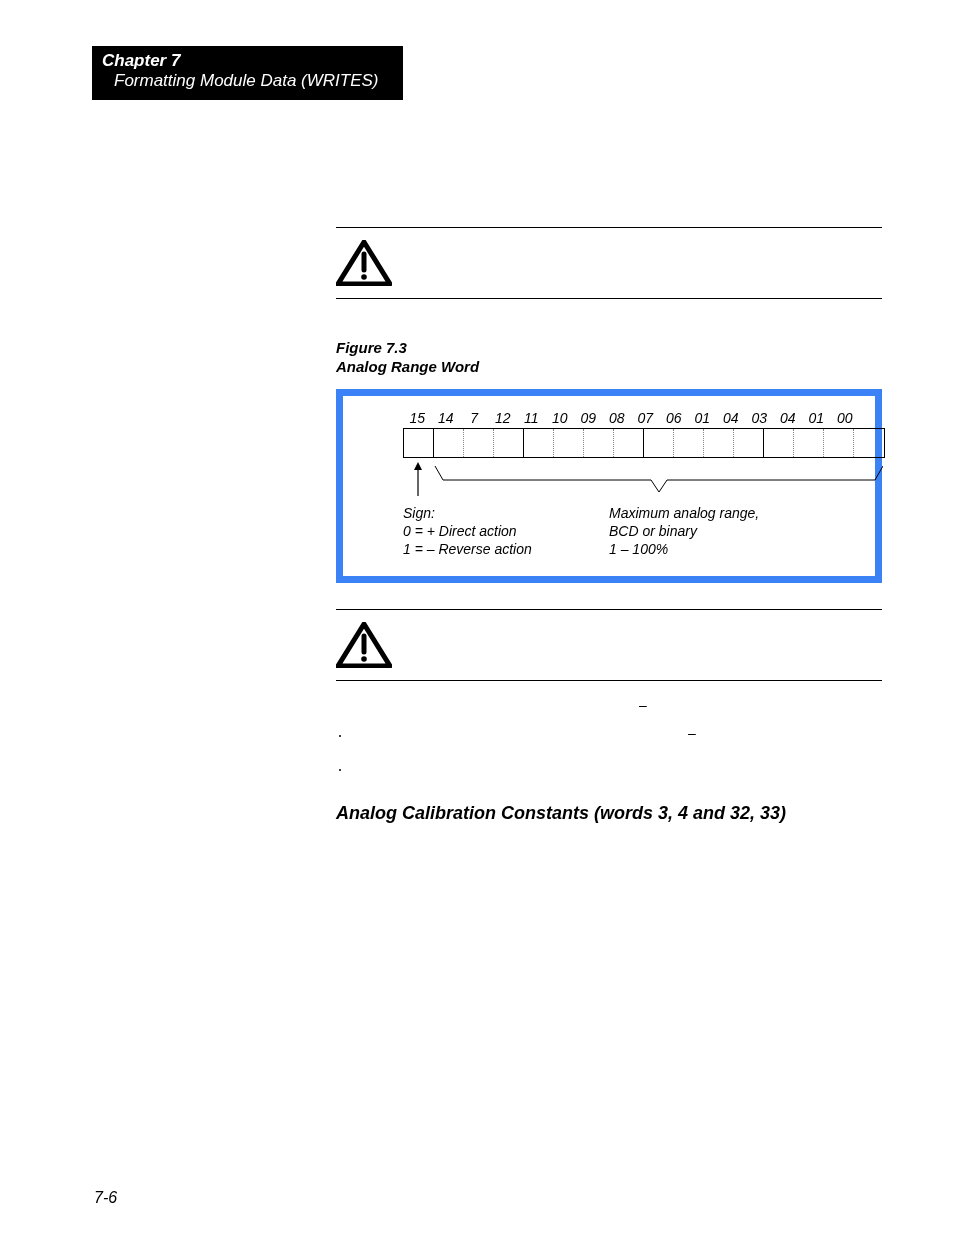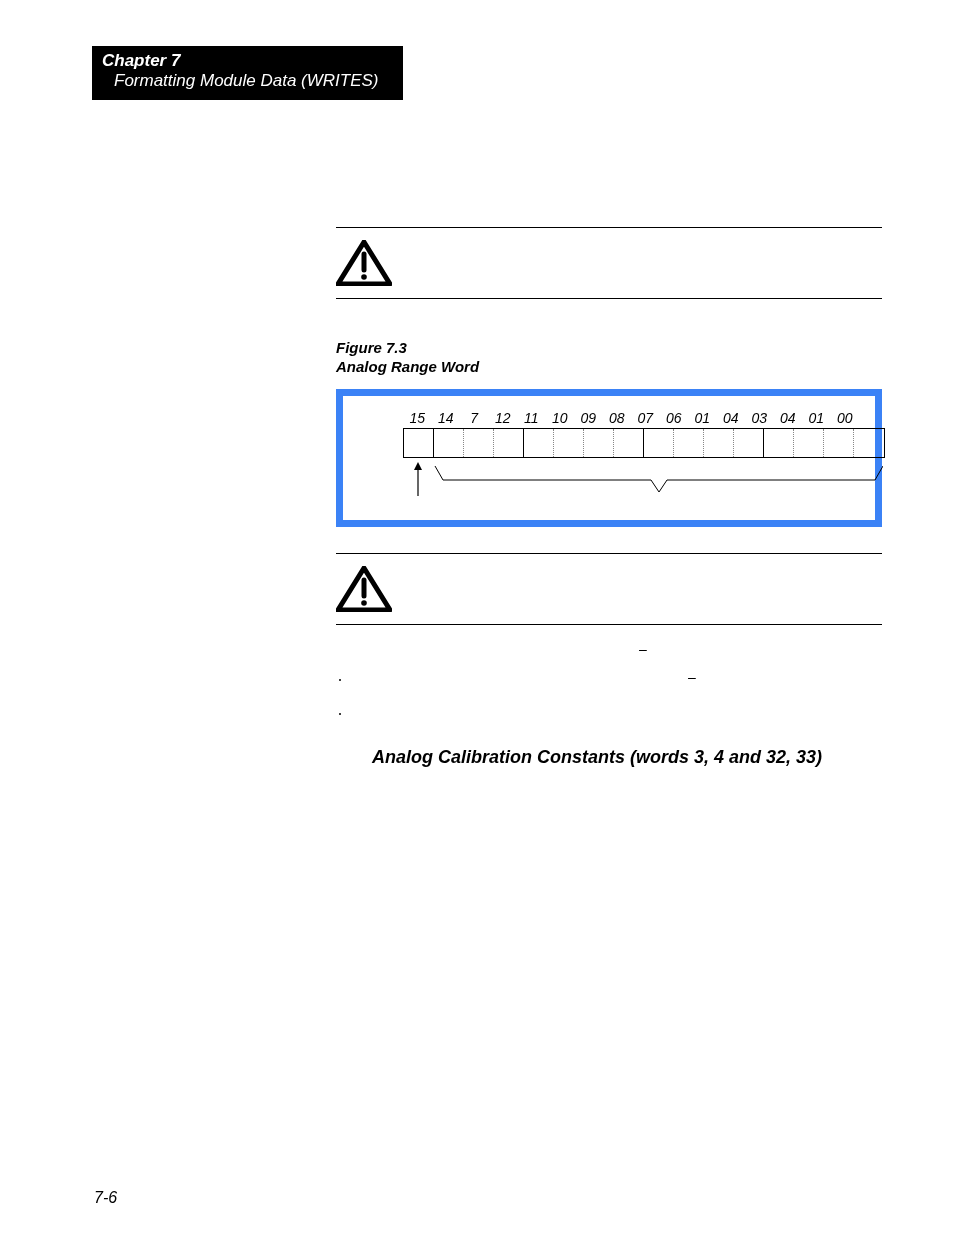--- a/index.html
+++ b/index.html
@@ -149,21 +149,20 @@
   .sub-list li {
     min-height: 1em;
     margin-bottom: 18px;
   }
   .sub-list li::marker { font-size: 8px; }
 
   .section-subhead {
     font-weight: bold;
     font-size: 18px;
     margin-top: 28px;
-    margin-left: 36px;
   }
 
   .pagenum {
     position: absolute;
     bottom: 28px;
     left: 94px;
     font-size: 16px;
   }
 </style>
 </head>
@@ -236,20 +235,32 @@
       <div class="diagram-svg-wrap">
         <svg viewBox="0 0 480 40" width="480" height="40">
 
           <line x1="15" y1="34" x2="15" y2="6" stroke="#000" stroke-width="1.2"></line>
           <polygon points="15,0 11,8 19,8" fill="#000"></polygon>
 
           <path d="M 32 4 L 40 18 L 248 18 L 256 30 L 264 18 L 472 18 L 480 4" fill="none" stroke="#000" stroke-width="1"></path>
         </svg>
       </div>
 
+      <div class="diag-labels">
+        <div class="sign-label">
+          <div>Sign:</div>
+          <div>0 = + Direct action</div>
+          <div>1 = – Reverse action</div>
+        </div>
+        <div class="range-label">
+          <div>Maximum analog range,</div>
+          <div>BCD or binary</div>
+          <div>1 – 100%</div>
+        </div>
+      </div>
     </div>
 
     <div style="height:26px"></div>
     <hr class="hr thick">
     <div class="warning-row">
       <svg class="warn-icon" viewBox="0 0 56 46">
         <polygon points="28,2 54,44 2,44" fill="none" stroke="#000" stroke-width="5" stroke-linejoin="round"></polygon>
         <line x1="28" y1="14" x2="28" y2="30" stroke="#000" stroke-width="5" stroke-linecap="round"></line>
         <circle cx="28" cy="37" r="2.8" fill="#000"></circle>
       </svg>

